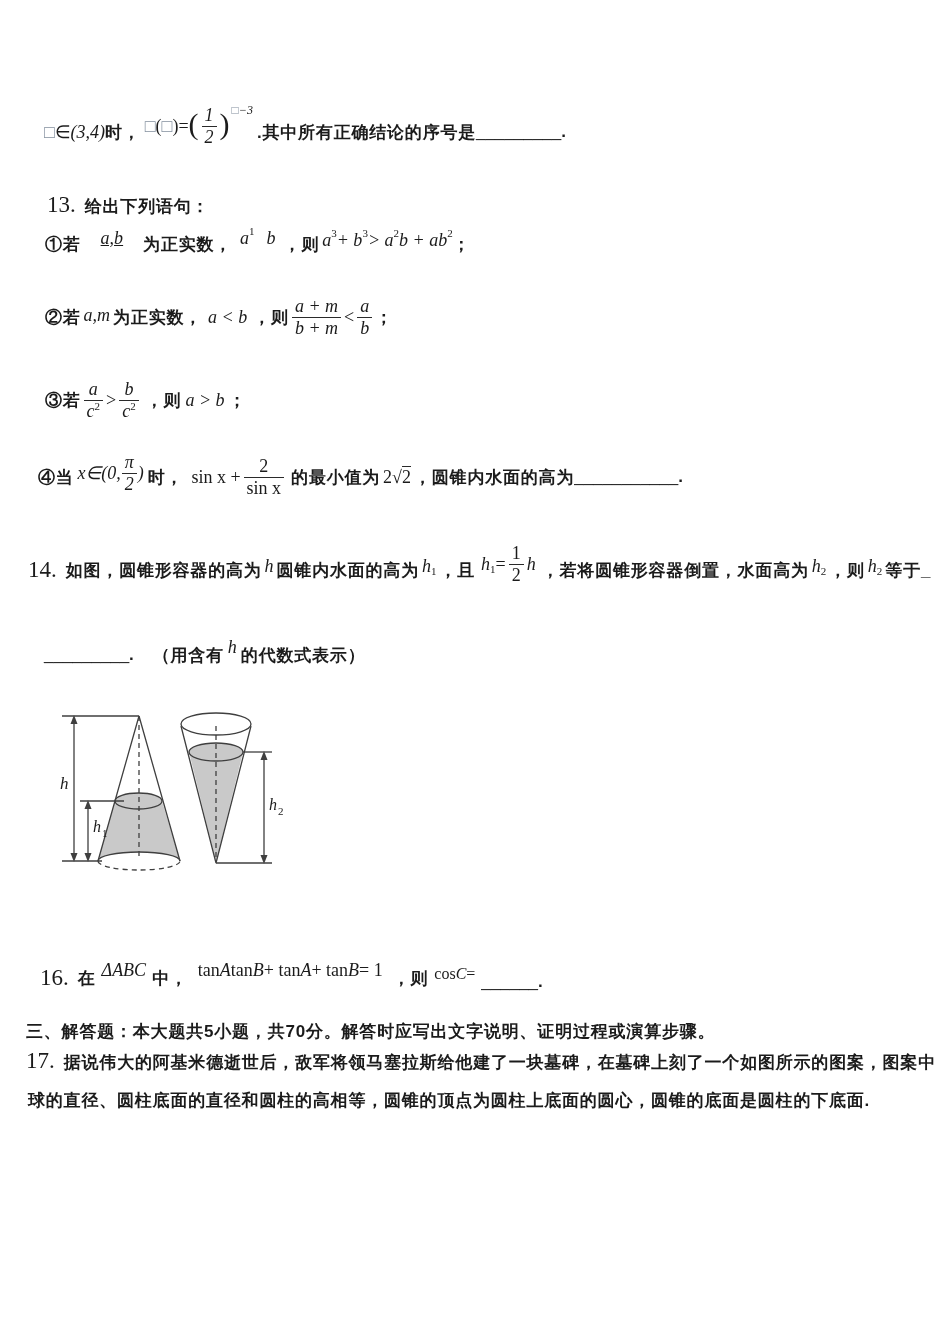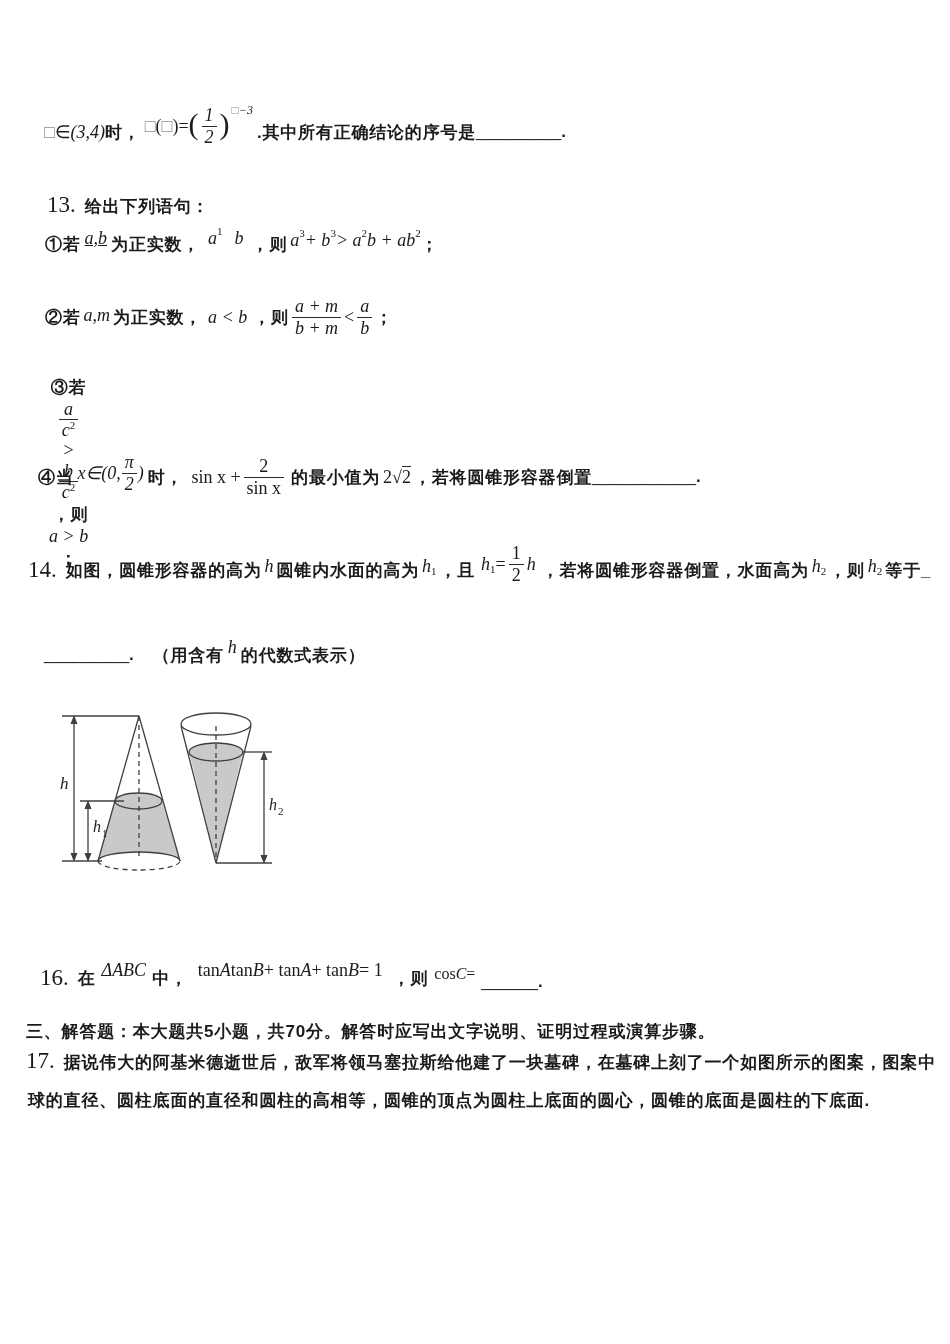--- a/index.html
+++ b/index.html
@@ -60,21 +60,21 @@
     <span class="cn blank">_________</span>
     <span class="cn">.</span>
   </div>
 
   <div class="plain" style="left:47px; top:192px;">
     <span class="qnum">13.</span><span class="cn">给出下列语句：</span>
   </div>
 
   <div class="row" style="left:45px; top:229px; height:30px;text-align:right;">
     <span class="cn">①若</span>
-    <span class="mi r6" style="margin:0 4px;text-decoration:underline;">a,b</span>
+    <span class="mi r6" style="margin:0 20px;text-decoration:underline;">a,b</span>
     <span class="cn">为正实数，</span>
     <span class="grp r6" style="margin:0 8px;">
       <span class="mi">a</span>
         <span class="sup">1</span>
         <span class="mi ml12">b</span>
     </span>
     <span class="cn">，则</span>
     <span class="grp r4" style="margin-left:3px;">
       <span class="mi">a</span>
         <span class="sup">3</span>
@@ -99,21 +99,21 @@
       <span class="fd mi">b + m</span>
     </span>
     <span class="mu">&lt;</span>
     <span class="frac">
       <span class="fn mi">a</span>
       <span class="fd mi">b</span>
     </span>
     <span class="cn">；</span>
   </div>
 
-  <div class="row" style="left:45px; top:376px; height:48px;flex-direction:column;">
+  <div class="row" style="left:45px; top:376px; height:48px;">
     <span class="cn">③若</span>
     <span class="frac">
       <span class="fn mi">a</span>
       <span class="fd"><span class="mi">c</span><span class="sup">2</span></span>
     </span>
     <span class="mu">&gt;</span>
     <span class="frac">
       <span class="fn mi">b</span>
       <span class="fd"><span class="mi">c</span><span class="sup">2</span></span>
     </span>
@@ -137,21 +137,21 @@
     <span class="frac">
       <span class="fn mu">2</span>
       <span class="fd mu">sin x</span>
     </span>
     <span class="cn" style="margin-left:4px;">的最小值为</span>
     <span class="grp" style="margin:0 3px;">
       <span class="mu">2</span>
         <span class="mu">√</span>
         <span class="mu radv">2</span>
     </span>
-    <span class="cn">，若将圆锥形容器倒置</span>
+    <span class="cn">，圆锥内水面的高为</span>
     <span class="cn blank">___________</span>
     <span class="cn">.</span>
   </div>
 
   <div class="row" style="left:28px; top:548px; height:44px;">
     <span class="qnum">14.</span>
     <span class="cn">如图，圆锥形容器的高为</span>
     <span class="mi r4" style="margin:0 3px;">h</span>
     <span class="cn">圆锥内水面的高为</span>
     <span class="grp r4" style="margin:0 3px;">

